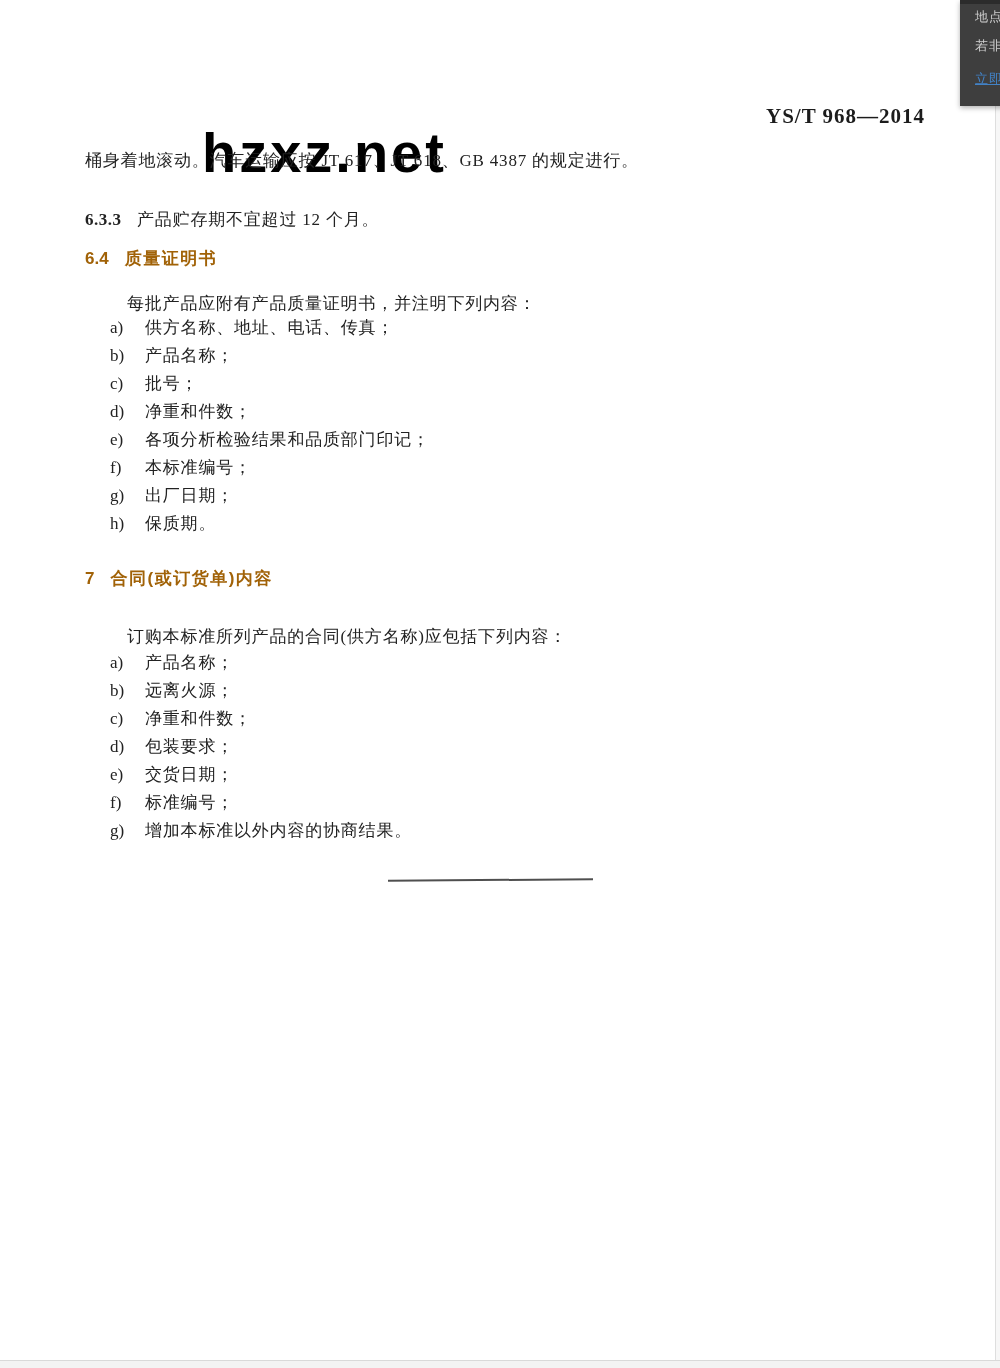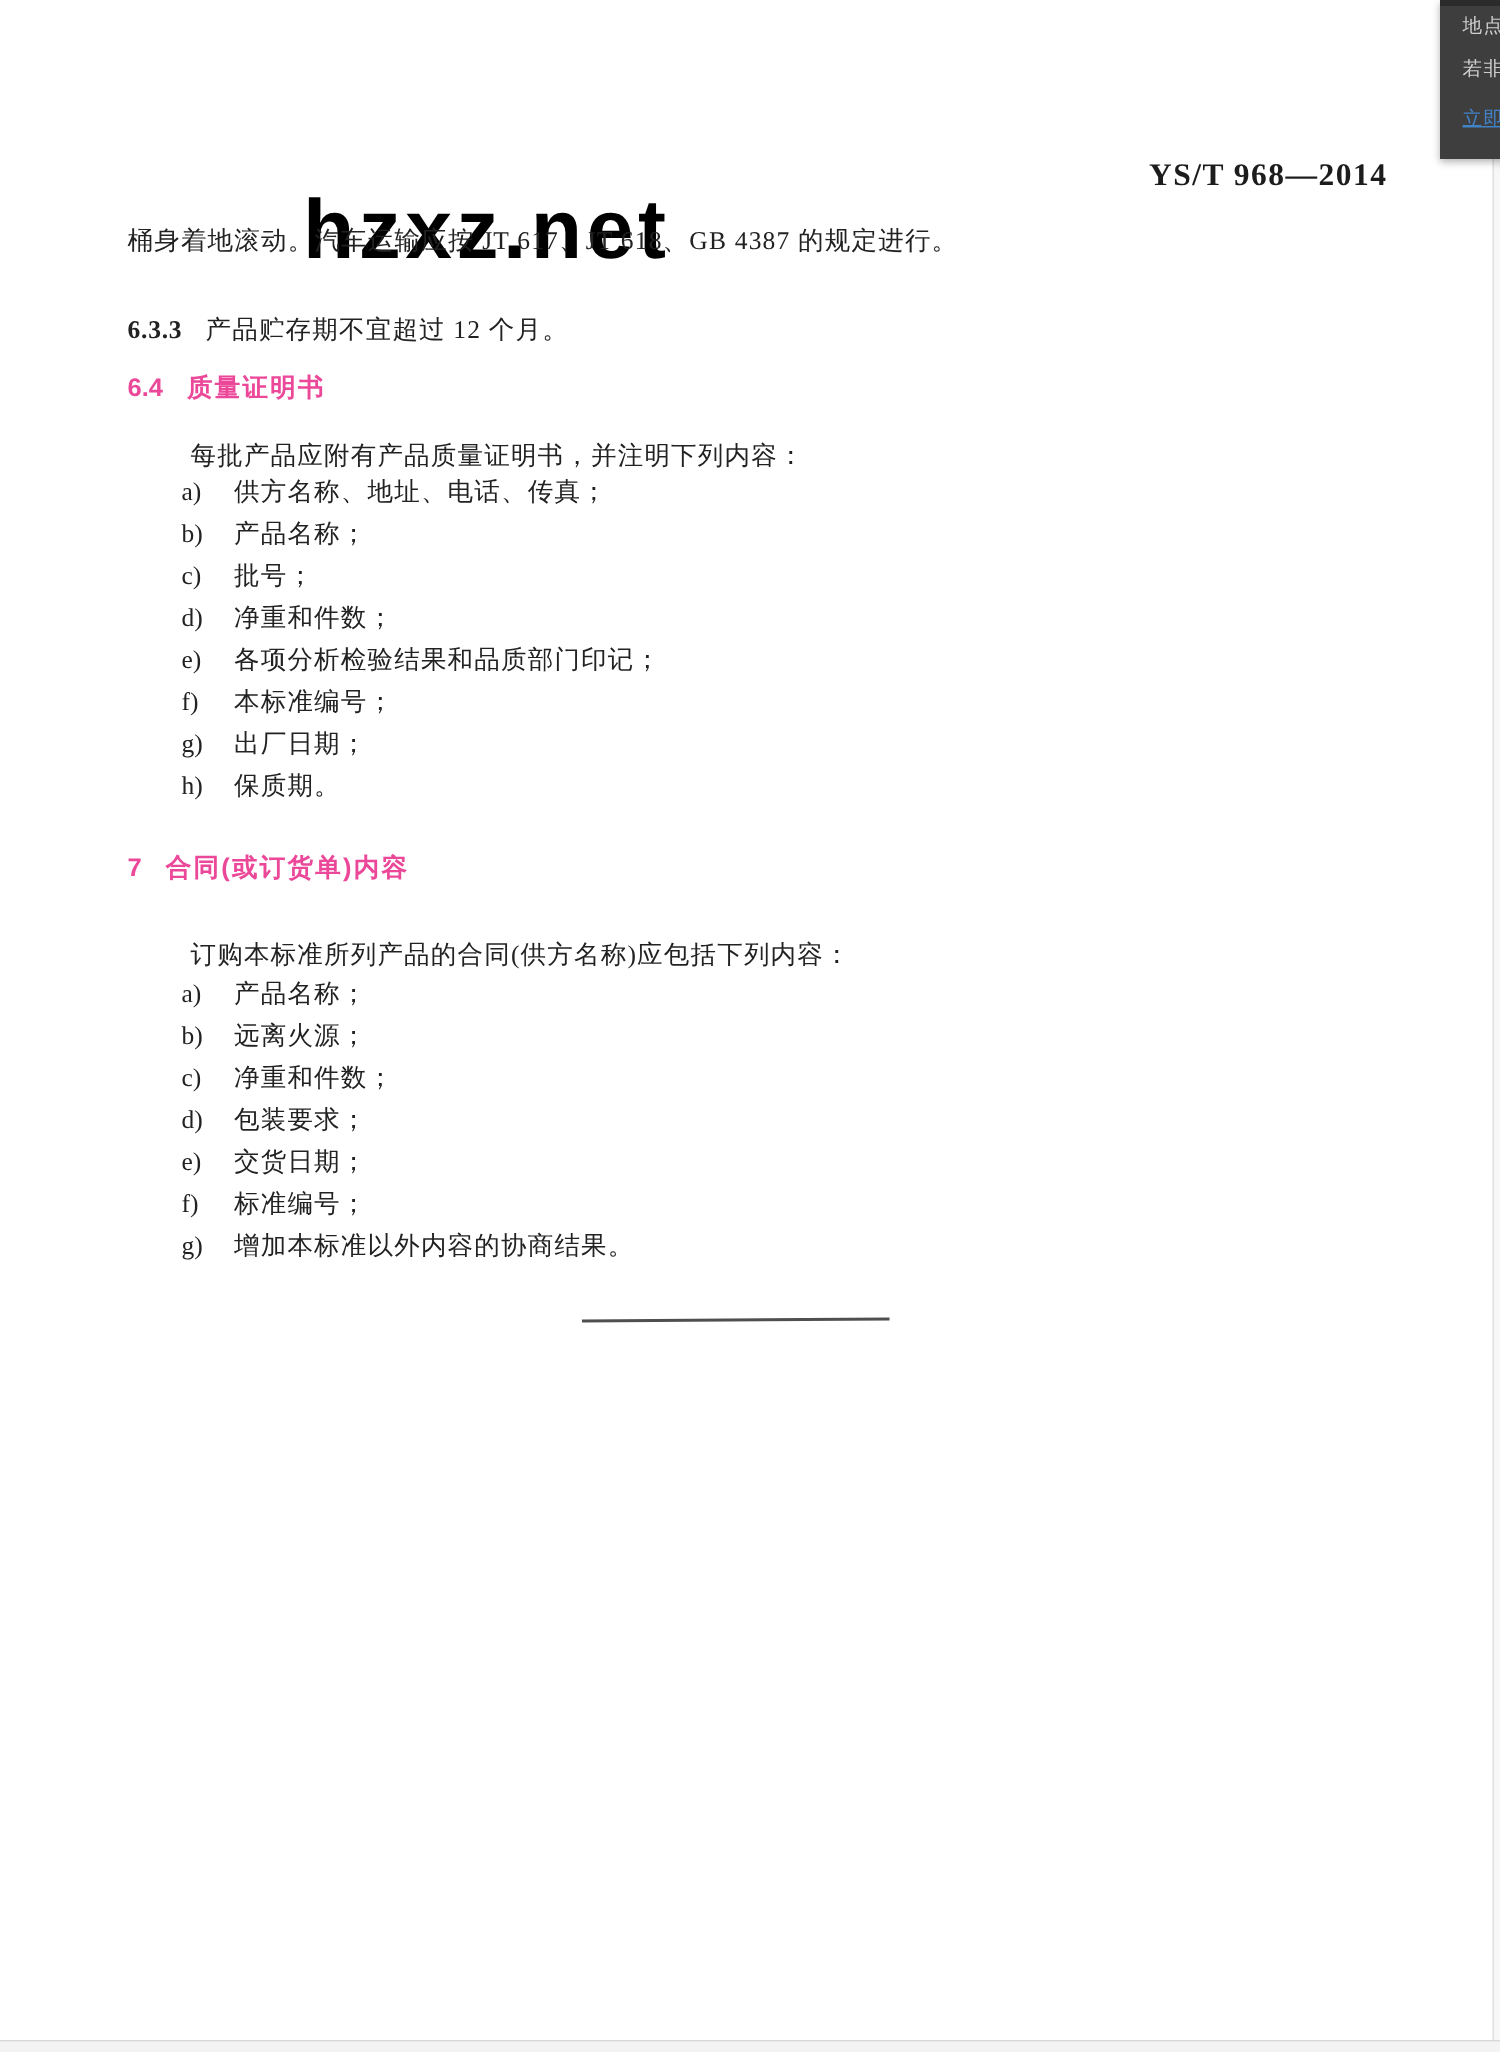--- a/index.html
+++ b/index.html
@@ -13,24 +13,24 @@
     font-family:"Liberation Sans",sans-serif;font-weight:bold;
     font-size:56px;letter-spacing:3px;color:#000000;user-select:none;
   }
   .txt{position:absolute;z-index:1;white-space:nowrap;font-size:17px;letter-spacing:0.8px;line-height:22px;}
   .std-num{
     position:absolute;left:766px;top:104px;z-index:1;
     font-weight:bold;font-size:21px;letter-spacing:1px;color:#1c1c1c;
   }
   .row{left:85px;}
   .cnum{display:inline-block;min-width:52px;font-weight:bold;letter-spacing:0.5px;}
-  .heading{left:85px;font-family:"Liberation Sans",sans-serif;font-weight:bold;letter-spacing:1.5px;color:#ec4899;}
+  .heading{left:85px;font-family:"Liberation Sans",sans-serif;font-weight:bold;letter-spacing:1.5px;color:#a16207;}
   .hnum{display:inline-block;margin-right:16px;letter-spacing:0;}
   .indent{left:127px;}
-  .item{left:121px;}
+  .item{left:110px;}
   .letter{display:inline-block;width:35px;letter-spacing:0;}
   .end-rule{
     position:absolute;left:388px;top:879px;width:205px;height:2px;
     background:#4f4f4f;transform:rotate(-0.4deg);z-index:1;
   }
   
   .edge-right{position:absolute;left:995px;top:0;width:1px;height:1360px;background:#dedede;z-index:2;}
   .gutter-right{position:absolute;left:996px;top:0;width:4px;height:1368px;background:#f7f7f7;z-index:2;}
   .edge-bottom{position:absolute;left:0;top:1360px;width:1000px;height:1px;background:#d9d9d9;z-index:2;}
   .gutter-bottom{position:absolute;left:0;top:1361px;width:1000px;height:7px;background:#f3f3f3;z-index:2;}

